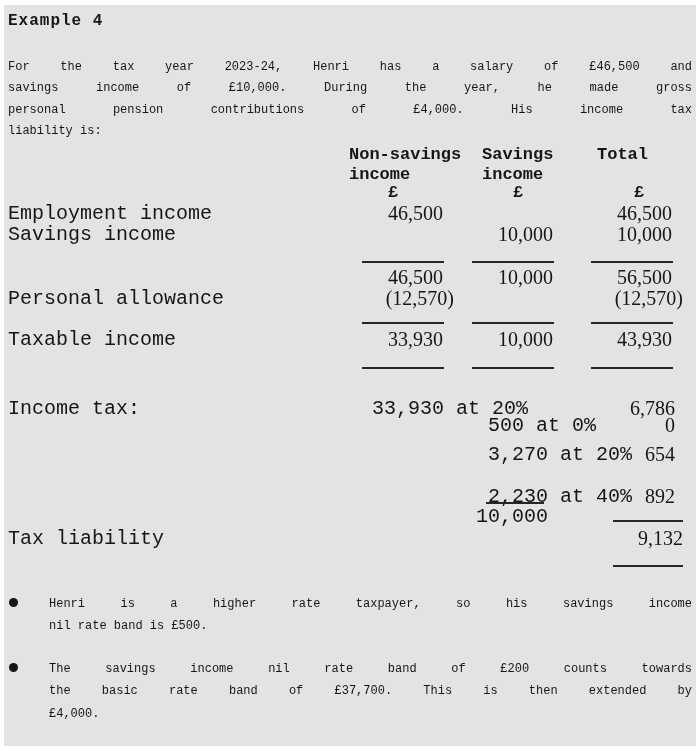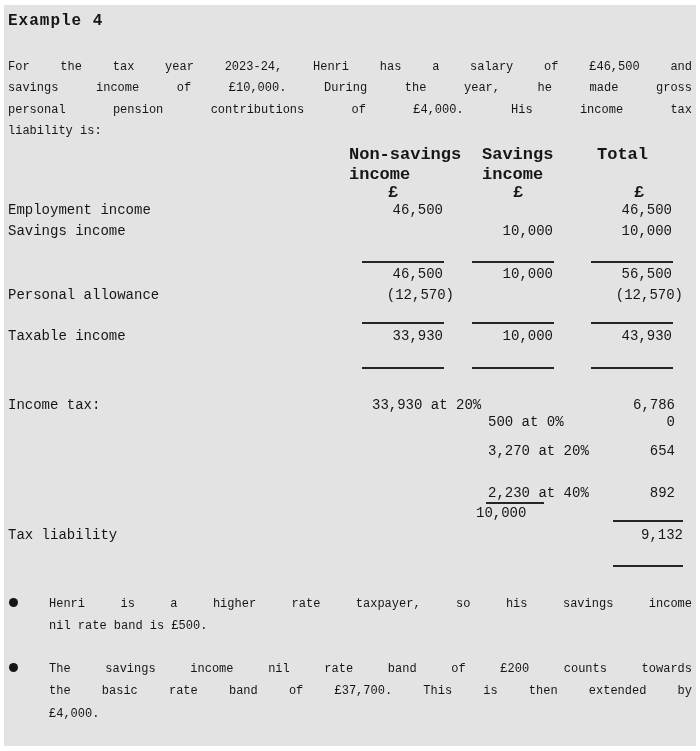--- a/index.html
+++ b/index.html
@@ -21,23 +21,23 @@
   }
   .para{position:absolute;left:4px;width:684px;}
   .jl{
     line-height:21.4px;font-size:12px;
     text-align:justify;text-align-last:justify;white-space:normal;
   }
   .jl.last{text-align-last:left;}
   .h{
     position:absolute;font-size:17px;font-weight:bold;white-space:nowrap;
   }
-  .trow{position:absolute;left:0;width:100%;height:21px;font-size:14px;}
+  .trow{position:absolute;left:0;width:100%;height:21px;font-size:20px;}
   .lbl{position:absolute;left:4px;white-space:nowrap;}
-  .n{position:absolute;white-space:nowrap;}
+  .n{position:absolute;white-space:nowrap;font-family:Liberation Serif, serif;}
   .c1{right:253px;}
   .c2{right:143px;}
   .c3{right:24px;}
   .amt{right:21px;}
   .final{right:13px;}
   .paren{transform:translateX(11px);text-align:center;}
   .calc{position:absolute;white-space:pre;}
   .rule{
     position:absolute;height:0;border-top:2px solid var(--rule);width:82px;
   }

